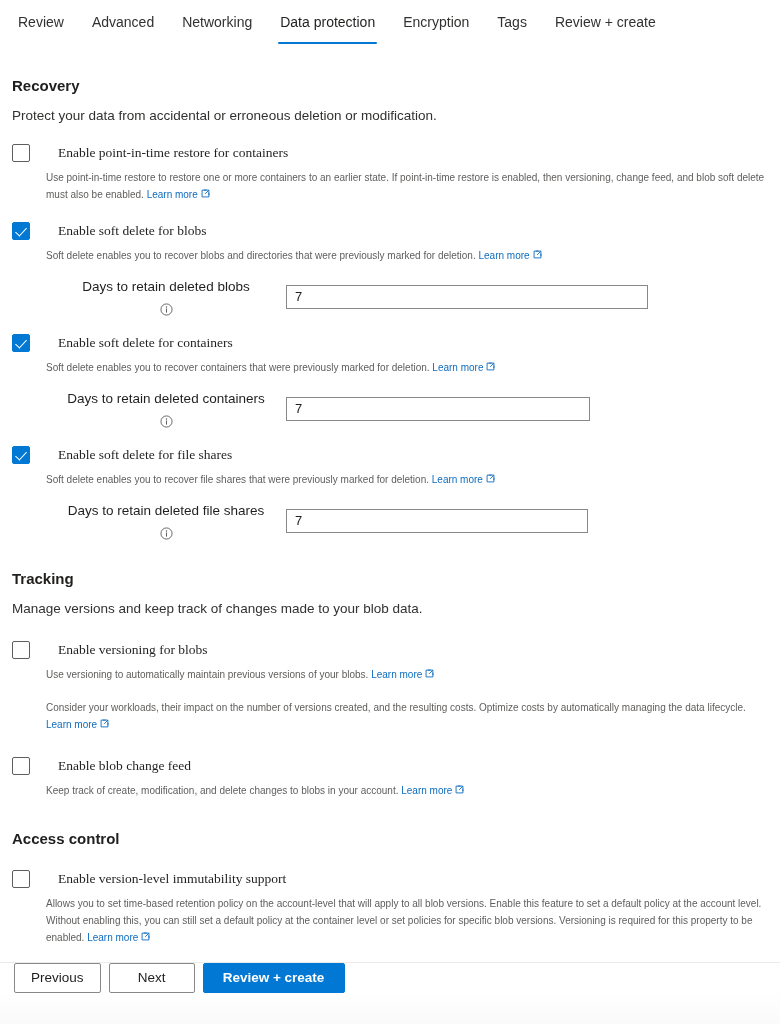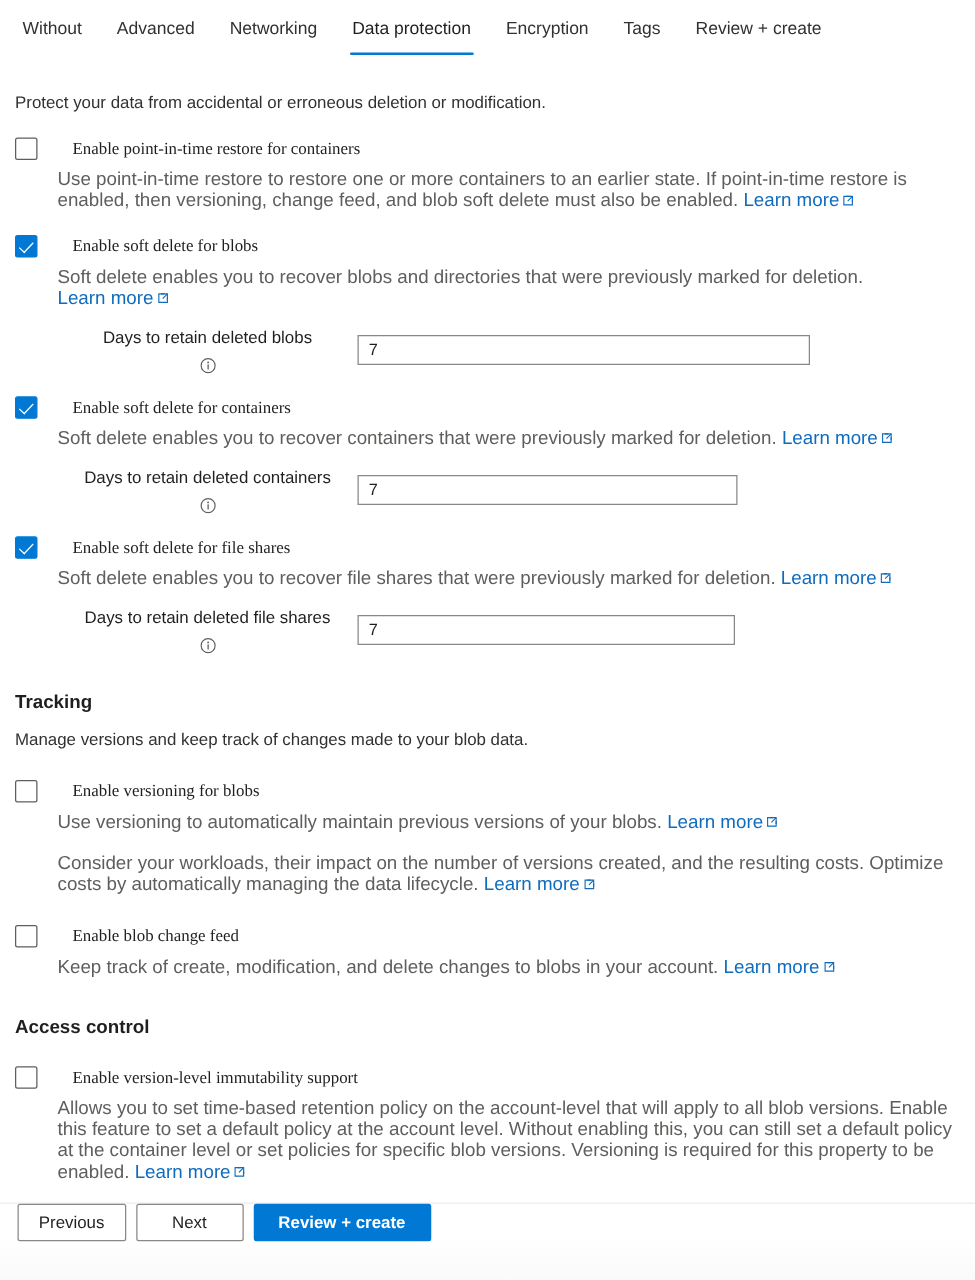--- a/index.html
+++ b/index.html
@@ -87,21 +87,21 @@
     font-size: 13.5px;
     line-height: 18px;
     color: #201f1e;
     margin-left: 28px;
     padding-top: 1px;
     cursor: pointer;
     font-family: Liberation Serif, serif;
   }
 
   .desc {
-    font-size: 15px;
+    font-size: 10px;
     line-height: 17px;
     color: #605e5c;
     margin: 7px 0 0 34px;
     max-width: 744px;
   }
 
   a.learn {
     color: #0f6cbd;
     text-decoration: none;
     cursor: pointer;
@@ -183,31 +183,32 @@
     font-weight: 600;
     min-width: 142px;
   }
 </style>
 </head>
 <body>
 
 <div class="page">
 
   <div class="tabs">
-    <div class="tab"><span>Without</span></div>
+    <div class="tab"><span>Review</span></div>
     <div class="tab"><span>Advanced</span></div>
     <div class="tab"><span>Networking</span></div>
     <div class="tab active"><span>Data protection</span></div>
     <div class="tab"><span>Encryption</span></div>
     <div class="tab"><span>Tags</span></div>
     <div class="tab"><span>Review + create</span></div>
   </div>
 
   <div class="content">
 
+    <div class="section-title">Recovery</div>
     <div class="section-sub">Protect your data from accidental or erroneous deletion or modification.</div>
 
     <div class="field">
       <div class="cb-row">
         <div class="checkbox"></div>
         <div class="cb-label">Enable point-in-time restore for containers</div>
       </div>
       <div class="desc"><span>Use point-in-time restore to restore one or more containers to an earlier state. If point-in-time restore is enabled, then versioning, change feed, and blob soft delete must also be enabled.</span>
         <a class="learn"><span>Learn more</span><span class="ext"><svg width="9" height="9" viewBox="0 0 10 10">
                 <path d="M3.2 1.2h5.6v5.6" fill="none" stroke="#0f6cbd" stroke-width="1"></path>

